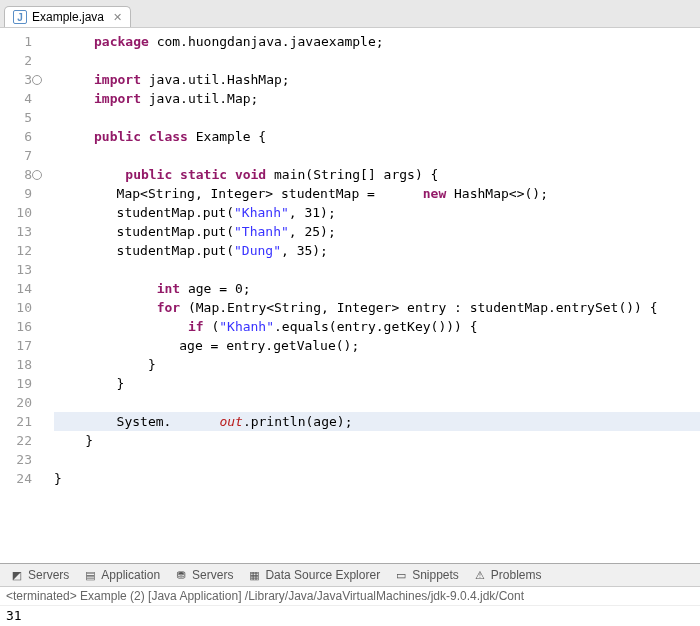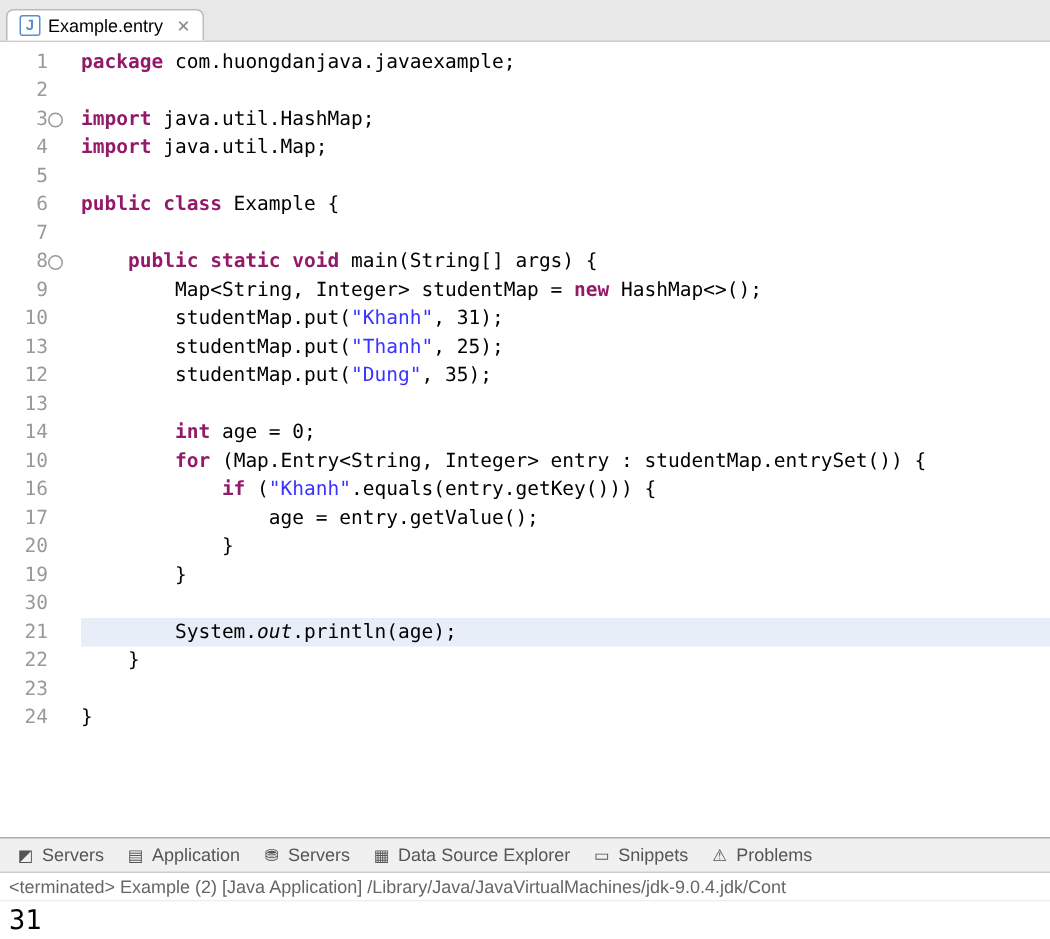--- a/index.html
+++ b/index.html
@@ -9,38 +9,38 @@
 .tab .j-icon { width: 14px; height: 14px; background: #fff; border: 1px solid #5a8fc7; border-radius: 2px; display: flex; align-items: center; justify-content: center; color: #5a8fc7; font-weight: bold; font-size: 10px; font-family: sans-serif; }
 .tab .close-icon { margin-left: 4px; color: #888; font-size: 11px; cursor: pointer; }
 .editor-area { flex: 1; background: #fff; display: flex; overflow: hidden; }
 .gutter { width: 40px; background: #fff; border-right: none; text-align: right; padding-right: 8px; color: #999; font-size: 13px; line-height: 19px; padding-top: 4px; user-select: none; }
 .gutter .ln { height: 19px; position: relative; }
 .gutter .fold::after { content: ''; position: absolute; right: -10px; top: 5px; width: 8px; height: 8px; border-radius: 50%; background: #fff; border: 1px solid #999; }
 .gutter .fold.minus::after { background: radial-gradient(circle, #fff 30%, #fff 30%); }
 .code { flex: 1; padding: 4px 0 4px 14px; line-height: 19px; white-space: pre; overflow: auto; }
 .code .line { height: 19px; }
 .code .hl { background: #e8eef7; display: block; width: 100%; }
-.kw { color: #931a68; font-weight: bold; }
+.kw { color: #931a68; font-weight: bold; margin-left: 40px; }
 .str { color: #3933ff; }
-.field { color: #000000; font-style: italic; }
+.field { color: #b91c1c; font-style: italic; margin-left: 48px; }
 .pkg { color: #000; }
 .bottom-panel { border-top: 1px solid #aaa; background: #f0f0f0; }
 .views-bar { display: flex; gap: 14px; padding: 4px 10px; border-bottom: 1px solid #ccc; font-family: -apple-system, sans-serif; font-size: 12px; color: #555; align-items: center; }
 .views-bar .view-item { display: flex; align-items: center; gap: 4px; cursor: pointer; }
 .views-bar .vicon { width: 14px; height: 14px; display: inline-flex; align-items: center; justify-content: center; font-size: 11px; }
 .console-status { font-family: -apple-system, sans-serif; font-size: 12px; color: #666; padding: 2px 6px; background: #fff; border-bottom: 1px solid #eee; white-space: nowrap; overflow: hidden; }
-.console-out { background: #fff; padding: 2px 6px; font-size: 18px; min-height: 20px; }
+.console-out { background: #fff; padding: 2px 6px; font-size: 13px; min-height: 20px; }
 </style>
 </head>
 <body>
 
 <div class="tab-bar">
   <div class="tab">
     <span class="j-icon">J</span>
-    <span>Example.entry</span>
+    <span>Example.java</span>
     <span class="close-icon">✕</span>
   </div>
 </div>
 
 <div class="editor-area">
   <div class="gutter" id="gutter">
       <div class="ln">1</div>
       <div class="ln">2</div>
       <div class="ln fold minus">3</div>
       <div class="ln">4</div>
@@ -50,23 +50,23 @@
       <div class="ln fold minus">8</div>
       <div class="ln">9</div>
       <div class="ln">10</div>
       <div class="ln">13</div>
       <div class="ln">12</div>
       <div class="ln">13</div>
       <div class="ln">14</div>
       <div class="ln">10</div>
       <div class="ln">16</div>
       <div class="ln">17</div>
+      <div class="ln">18</div>
+      <div class="ln">19</div>
       <div class="ln">20</div>
-      <div class="ln">19</div>
-      <div class="ln">30</div>
       <div class="ln">21</div>
       <div class="ln">22</div>
       <div class="ln">23</div>
       <div class="ln">24</div>
     </div>
   <div class="code" id="code"><div class="line"><span class="kw">package</span> <span class="pkg">com.huongdanjava.javaexample;</span></div><div class="line">&nbsp;</div><div class="line"><span class="kw">import</span> java.util.HashMap;</div><div class="line"><span class="kw">import</span> java.util.Map;</div><div class="line">&nbsp;</div><div class="line"><span class="kw">public class</span> Example {</div><div class="line">&nbsp;</div><div class="line">    <span class="kw">public static void</span> main(String[] args) {</div><div class="line">        Map&lt;String, Integer&gt; studentMap = <span class="kw">new</span> HashMap&lt;&gt;();</div><div class="line">        studentMap.put(<span class="str">"Khanh"</span>, 31);</div><div class="line">        studentMap.put(<span class="str">"Thanh"</span>, 25);</div><div class="line">        studentMap.put(<span class="str">"Dung"</span>, 35);</div><div class="line">&nbsp;</div><div class="line">        <span class="kw">int</span> age = 0;</div><div class="line">        <span class="kw">for</span> (Map.Entry&lt;String, Integer&gt; entry : studentMap.entrySet()) {</div><div class="line">            <span class="kw">if</span> (<span class="str">"Khanh"</span>.equals(entry.getKey())) {</div><div class="line">                age = entry.getValue();</div><div class="line">            }</div><div class="line">        }</div><div class="line">&nbsp;</div><div class="line hl">        System.<span class="field">out</span>.println(age);</div><div class="line">    }</div><div class="line">&nbsp;</div><div class="line">}</div></div>
 </div>
 
 <div class="bottom-panel">
   <div class="views-bar" id="views-bar">

